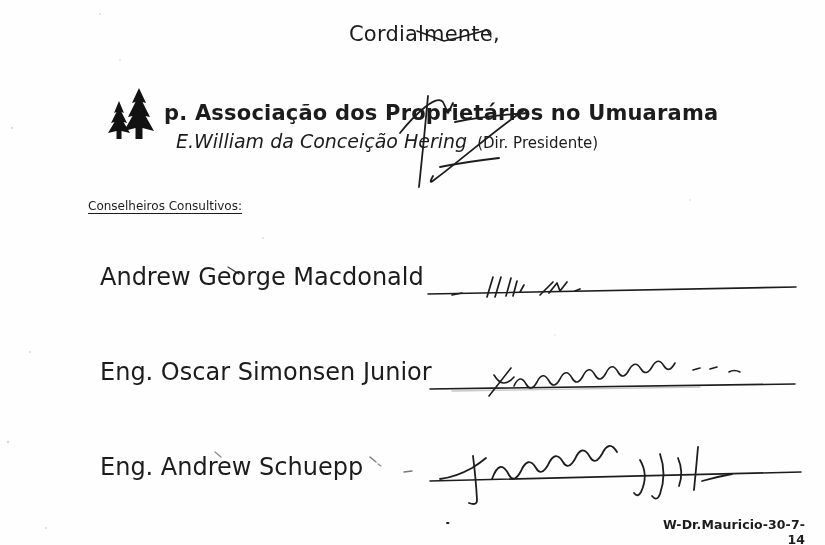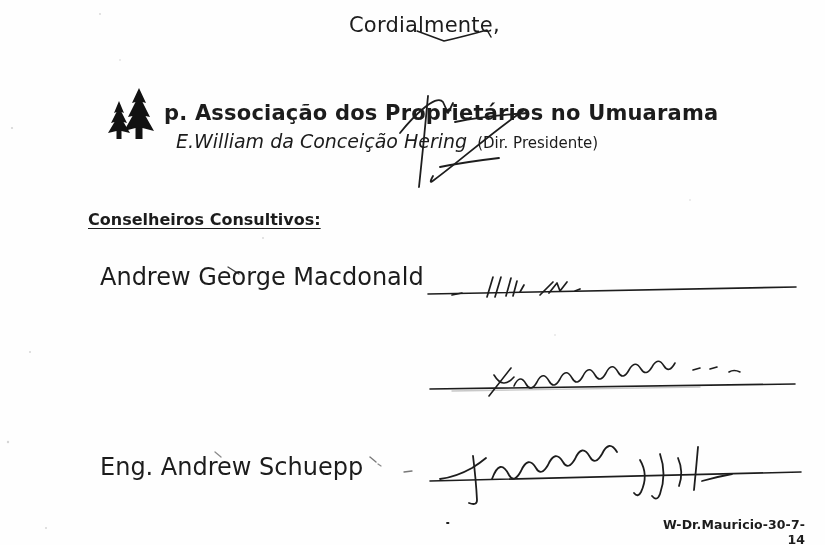--- a/index.html
+++ b/index.html
@@ -1,27 +1,27 @@
 <!DOCTYPE html>
 <html><head>
 <meta charset="utf-8">
 <style>
   html,body{margin:0;padding:0;background:#ffffff;}
   .page{
     position:relative;width:825px;height:545px;background:#fefefe;
     font-family:"DejaVu Sans","Liberation Sans",sans-serif;color:#1c1c1c;
     overflow:hidden;
   }
-  .closing{position:absolute;left:349px;top:13px;font-size:21px;letter-spacing:.2px;}
+  .closing{position:absolute;left:349px;top:22px;font-size:21px;letter-spacing:.2px;}
   .logo{position:absolute;left:106px;top:86px;width:52px;height:56px;}
   .org-line{position:absolute;left:164px;top:101px;font-size:21px;font-weight:600;letter-spacing:.2px;white-space:nowrap;}
   .president{position:absolute;left:176px;top:130px;font-size:19px;white-space:nowrap;}
   .president .name{font-style:italic;font-weight:500;}
   .president .title{font-size:15px;font-weight:500;margin-left:4px;}
-  .heading{position:absolute;left:88px;top:210px;font-size:16px;font-weight:700;
+  .heading{position:absolute;left:88px;top:199px;font-size:12px;font-weight:400;
     text-decoration:underline;text-underline-offset:3px;white-space:nowrap;}
   .signer-name{position:absolute;left:100px;font-size:24px;white-space:nowrap;}
   .signer-1{top:263px;}
   .signer-2{top:358px;}
   .signer-3{top:453px;}
   .footer-ref{position:absolute;left:660px;top:517px;width:145px;text-align:right;
     font-size:12.5px;font-weight:700;letter-spacing:.1px;}
   .ink{position:absolute;left:0;top:0;pointer-events:none;}
 </style>
 </head>
@@ -43,20 +43,21 @@
   <div class="org-line">p. Associação dos Proprietários no Umuarama</div>
 
   <div class="president">
     <span class="name">E.William da Conceição Hering</span>
     <span class="title">(Dir. Presidente)</span>
   </div>
 
   <div class="heading">Conselheiros Consultivos:</div>
 
   <div class="signer-name signer-1">Andrew George Macdonald</div>
+  <div class="signer-name signer-2">Eng. Oscar Simonsen Junior</div>
   <div class="signer-name signer-3">Eng. Andrew Schuepp</div>
 
   <div class="footer-ref">W-Dr.Mauricio-30-7-14</div>
 
   <svg class="ink" width="825" height="545" viewBox="0 0 825 545" aria-hidden="true">
     <g fill="none" stroke="#1d1d1d" stroke-linecap="round" stroke-linejoin="round">
 
       <g>
         <path d="M428,294 L796,287" stroke-width="1.6"></path>
       </g>

